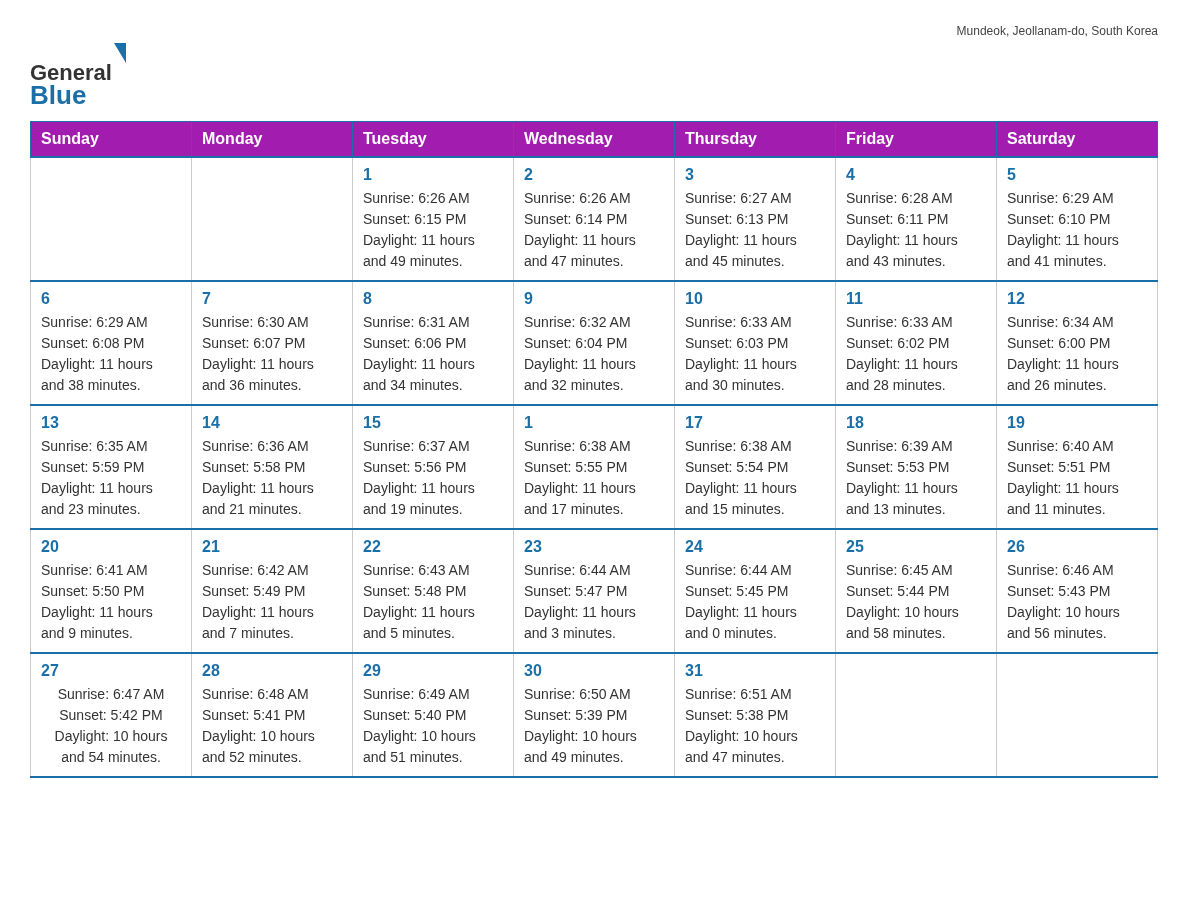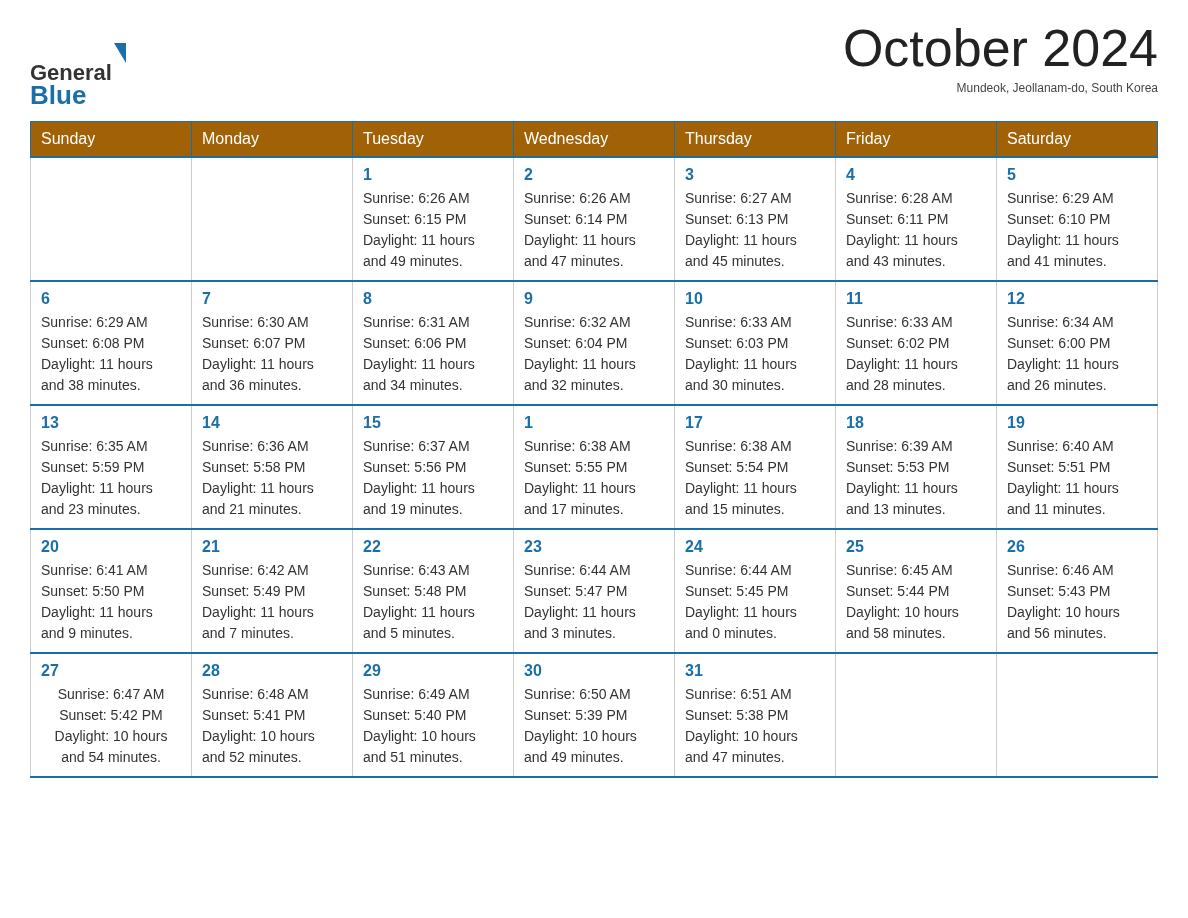--- a/index.html
+++ b/index.html
@@ -57,25 +57,25 @@
       font-size: 12px;
       color: #444;
       margin-top: 4px;
     }
     .calendar-table {
       width: 100%;
       border-collapse: collapse;
       margin-top: 10px;
     }
     .calendar-table th {
-      background-color: #a16207;
+      background-color: #a21caf;
       color: #fff;
       padding: 8px 10px;
       font-size: 16px;
-      font-weight: normal;
+      font-weight: bold;
       text-align: left;
       border: 1px solid #1a6fa8;
     }
     .calendar-table td {
       vertical-align: top;
       padding: 8px 10px;
       border: 1px solid #ccc;
       font-size: 13px;
       color: #333;
       width: calc(100% / 7);
@@ -106,21 +106,20 @@
     <div class="logo-text">
       <span class="logo-general">General</span>
       <span class="logo-triangle"></span>
       <br>
     </div>
     <div style="margin-top:-6px;">
       <span class="logo-blue">Blue</span>
     </div>
   </div>
   <div class="title-area">
-    <div class="month-title">October 2024</div>
     <div class="location-title">Mundeok, Jeollanam-do, South Korea</div>
   </div>
 </div>
 
 <table class="calendar-table">
   <thead>
     <tr>
     <th>Sunday</th>
         <th>Monday</th>
         <th>Tuesday</th>

